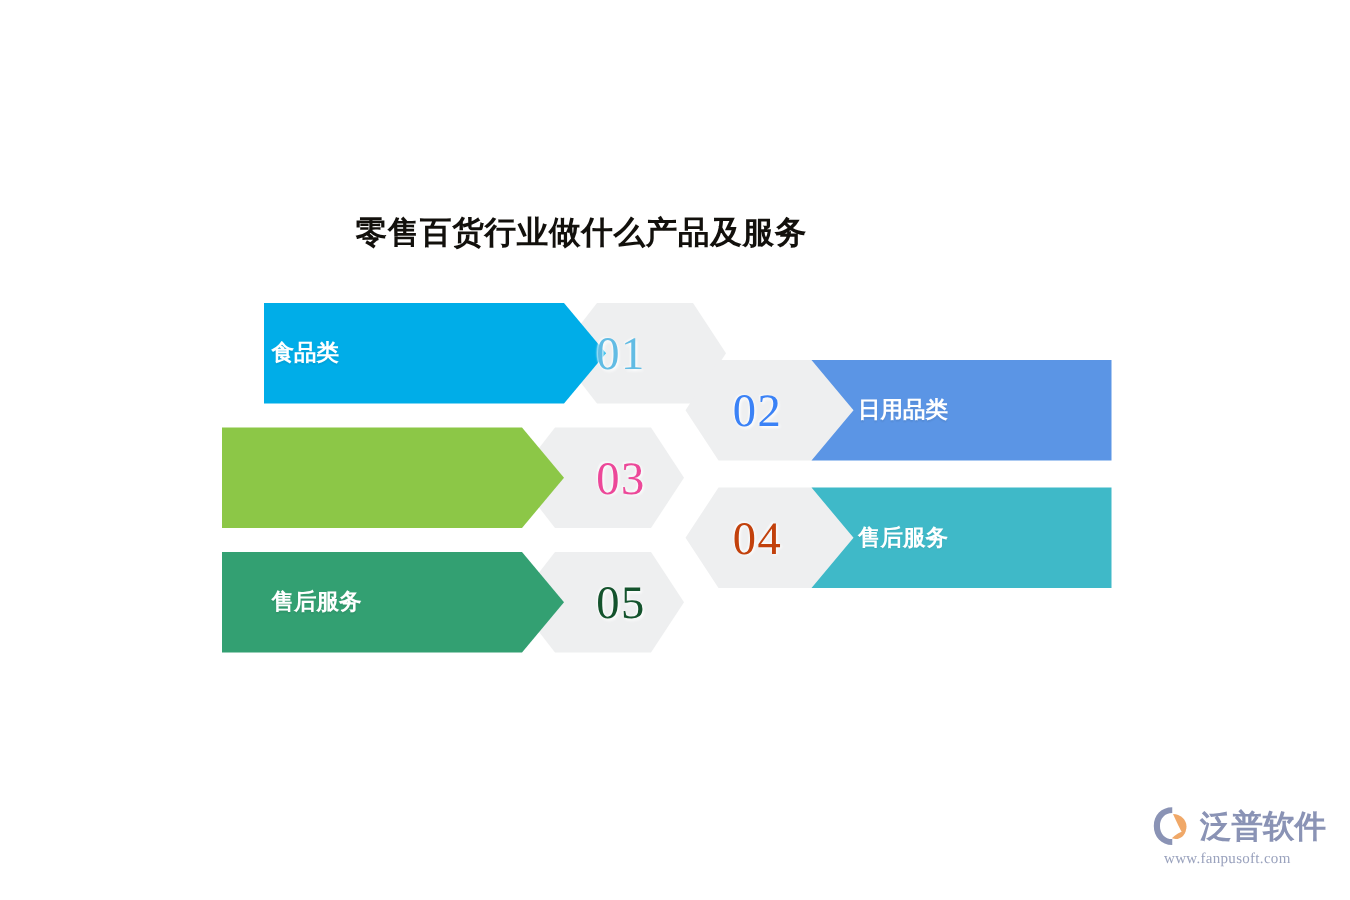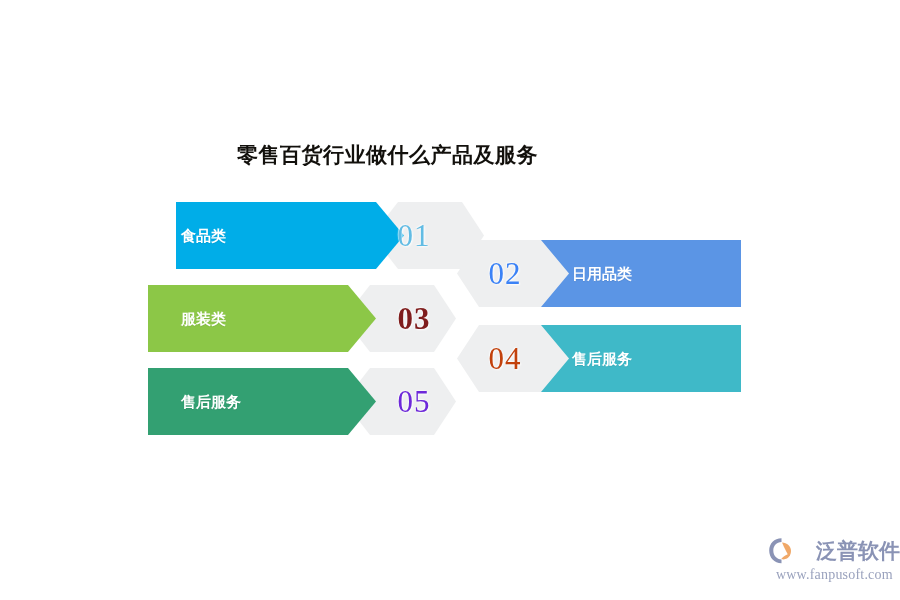--- a/index.html
+++ b/index.html
@@ -105,39 +105,38 @@
     position: absolute;
     left: 768px;
     top: 535px;
     width: 120px;
     height: 50px;
   }
   .logo-row {
     display: flex;
     align-items: center;
     height: 32px;
-    gap: 16px;
   }
   .logo-mark {
     width: 30px;
     height: 30px;
     flex: 0 0 30px;
   }
   .logo-text {
     font-size: 21px;
     font-weight: bold;
     color: #8a93b5;
     letter-spacing: 0px;
     margin-left: 2px;
     white-space: nowrap;
   }
   .logo-url {
     margin-top: 0px;
     margin-left: 8px;
-    font-size: 14px;
+    font-size: 10px;
     font-family: "Liberation Serif", "DejaVu Serif", serif;
     color: #9aa2bd;
     letter-spacing: 0.2px;
     white-space: nowrap;
   }
 </style>
 </head>
 <body>
 
 <div class="canvas">
@@ -159,38 +158,37 @@
           <path d="M 84 0 L 284 0 L 284 67 L 84 67 L 112 33.5 Z" fill="#5B95E5"></path>
         </svg>
         <div class="bar-label">日用品类</div>
         <div class="hex-number" style="color: #3b82f6;">02</div>
       </div>
       <div class="row row-left" style="top: 285px;">
         <svg preserveAspectRatio="none" viewBox="0 0 308 67">
           <path d="M 222 0 L 286 0 L 308 33.5 L 286 67 L 222 67 L 196 33.5 Z" fill="#eeeff0"></path>
           <path d="M 0 0 L 200 0 L 228 33.5 L 200 67 L 0 67 Z" fill="#8CC747"></path>
         </svg>
-        <div class="bar-label">服装类</div>
-        <div class="hex-number" style="color: #7f1d1d; font-weight: bold;">03</div>
+        <div class="hex-number" style="color: #ec4899;">03</div>
       </div>
       <div class="row row-right" style="top: 325px;">
         <svg preserveAspectRatio="none" viewBox="0 0 284 67">
           <path d="M 22 0 L 86 0 L 112 33.5 L 86 67 L 22 67 L 0 33.5 Z" fill="#eeeff0"></path>
           <path d="M 84 0 L 284 0 L 284 67 L 84 67 L 112 33.5 Z" fill="#3FB9C8"></path>
         </svg>
         <div class="bar-label">售后服务</div>
         <div class="hex-number" style="color: #c2410c;">04</div>
       </div>
       <div class="row row-left" style="top: 368px;">
         <svg preserveAspectRatio="none" viewBox="0 0 308 67">
           <path d="M 222 0 L 286 0 L 308 33.5 L 286 67 L 222 67 L 196 33.5 Z" fill="#eeeff0"></path>
           <path d="M 0 0 L 200 0 L 228 33.5 L 200 67 L 0 67 Z" fill="#33A072"></path>
         </svg>
         <div class="bar-label">售后服务</div>
-        <div class="hex-number" style="color: #6d28d9;">05</div>
+        <div class="hex-number" style="color: #14532d;">05</div>
       </div>
     </div>
 
   <div class="logo">
     <div class="logo-row">
       <svg class="logo-mark" viewBox="0 0 30 30">
         <path d="M13.5 2.2 C6.2 2.2 1.2 7.5 1.2 14.6 C1.2 21.7 6.2 27.3 13.5 27.3
                  L13.5 23.4 C8.6 23.4 5.3 19.6 5.3 14.6 C5.3 9.6 8.6 6.0 13.5 6.0 Z" fill="#8a93b5"></path>
         <path d="M14.0 6.6 C19.0 6.6 23.0 10.4 23.0 15.0 C23.0 17.1 22.2 19.0 20.9 20.4
                  C18.6 16.6 16.4 12.0 14.0 6.6 Z" fill="#f0a868"></path>

